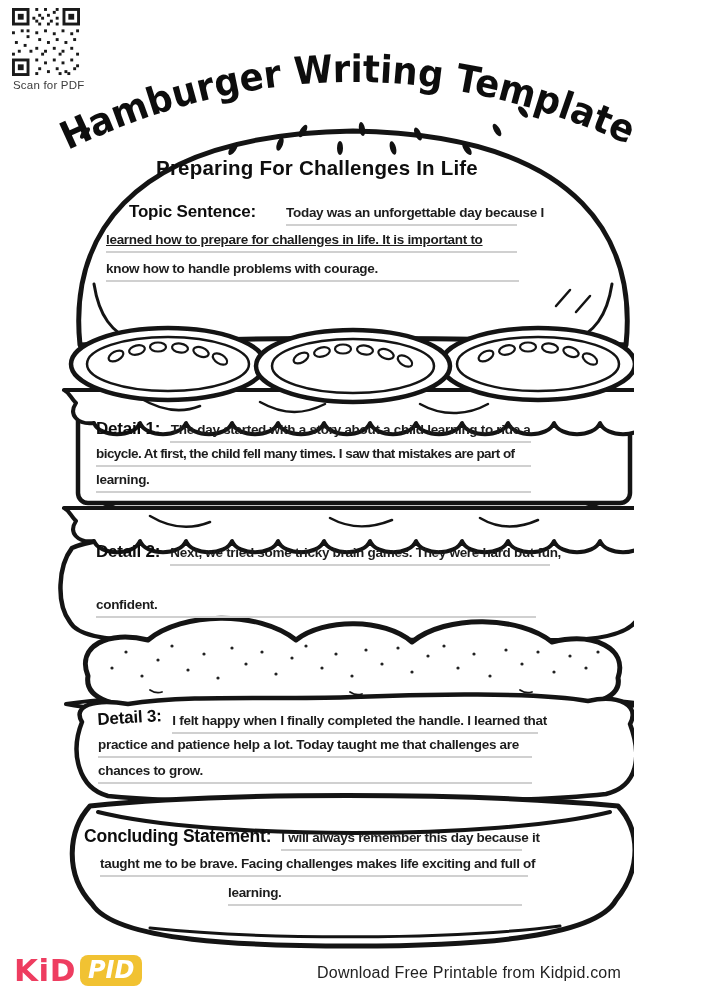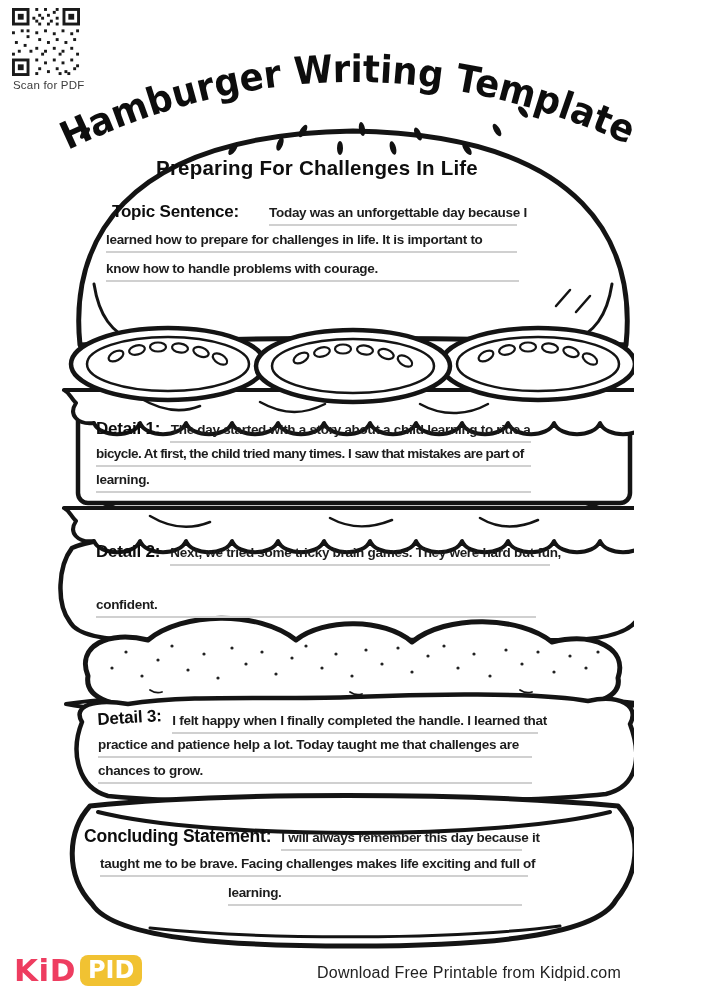--- a/index.html
+++ b/index.html
@@ -18,21 +18,21 @@
   .lbl{font-weight:700;font-size:17px;color:#0d0d0d;letter-spacing:-.2px;white-space:nowrap;flex:0 0 auto;}
   .lbl.big{font-size:17.5px;}
   .tilt{display:inline-block;transform:rotate(-3.5deg);transform-origin:left bottom;}
   .fill{font-weight:700;font-size:13.5px;letter-spacing:-.3px;white-space:nowrap;color:#1d1d1d;text-align:center;}
   .fillflex{flex:1 1 auto;min-width:0;border-bottom:2px solid #d0d0d0;padding-bottom:4px;}
   .tight{letter-spacing:-.55px;}
   
   .footer-logo{position:absolute;left:14px;top:952px;display:flex;align-items:center;gap:4px;z-index:4;}
   .logo-kid{font-family:"DejaVu Sans",sans-serif;font-weight:800;font-size:31px;letter-spacing:.5px;}
   .logo-pid{font-family:"DejaVu Sans",sans-serif;font-weight:800;font-size:24px;color:#fff;
-            padding:3px 8px 4px;border-radius:8px;line-height:1;}
+            padding:3px 8px 4px;border-radius:8px;line-height:1;font-style:italic;}
   .footer-note{position:absolute;right:13px;top:964px;font-size:16px;color:#222;letter-spacing:.2px;z-index:4;}
 </style>
 </head>
 <body>
 
 <div class="page">
 
   <svg class="abs" style="left:12px;top:8px;" width="68" height="68" viewBox="0 0 70 70">
     <rect x="0" y="0" width="70" height="70" fill="#fff"></rect>
     <g fill="#1a1a1a">
@@ -238,37 +238,37 @@
 
     <g>
       <path d="M 90 806 C 68 830 64 874 92 904 C 116 942 248 946 353 946 C 462 946 594 940 616 900 C 642 868 640 830 618 806 C 470 792 220 792 90 806 Z" fill="#fff" stroke-width="5"></path>
       <path d="M 98 812 C 210 840 498 840 610 812" stroke-width="4"></path>
       <path d="M 150 928 C 262 940 452 940 560 926" stroke-width="3"></path>
     </g>
   </svg>
 
   <div class="bun-heading">Preparing For Challenges In Life</div>
 
-  <div class="row" style="top:202px;left:112px;right:117px;gap:30px;">
+  <div class="row" style="top:202px;left:129px;right:117px;gap:30px;">
     <span class="lbl">Topic Sentence:</span>
     <span class="fill fillflex">Today was an unforgettable day because I</span>
   </div>
-  <div class="row ruled" style="top:232px;left:106px;right:117px;">
+  <div class="row ruled" style="top:232px;left:106px;right:117px;text-decoration:underline;">
     <span class="fill">learned how to prepare for challenges in life. It is important to</span>
   </div>
   <div class="row ruled" style="top:261px;left:106px;right:115px;">
     <span class="fill">know how to handle problems with courage.</span>
   </div>
 
   <div class="row" style="top:419px;left:96px;right:103px;">
     <span class="lbl">Detail 1:</span>
     <span class="fill fillflex">The day started with a story about a child learning to ride a</span>
   </div>
   <div class="row ruled" style="top:446px;left:96px;right:103px;">
-    <span class="fill tight">bicycle. At first, the child tried many times. I saw that mistakes are part of</span>
+    <span class="fill tight">bicycle. At first, the child fell many times. I saw that mistakes are part of</span>
   </div>
   <div class="row ruled" style="top:472px;left:96px;right:103px;">
     <span class="fill">learning.</span>
   </div>
 
   <div class="row" style="top:542px;left:96px;right:84px;">
     <span class="lbl">Detail 2:</span>
     <span class="fill fillflex">Next, we tried some tricky brain games. They were hard but fun,</span>
   </div>
   <div class="row ruled" style="top:597px;left:96px;right:98px;">

